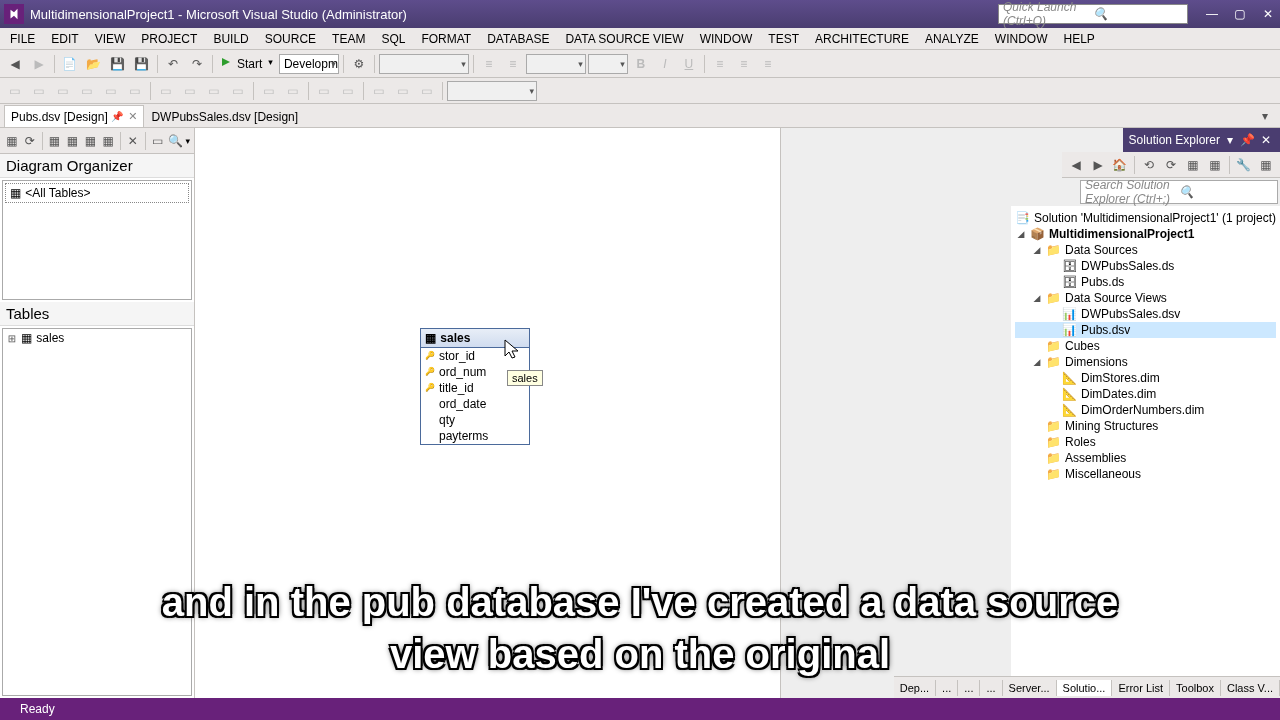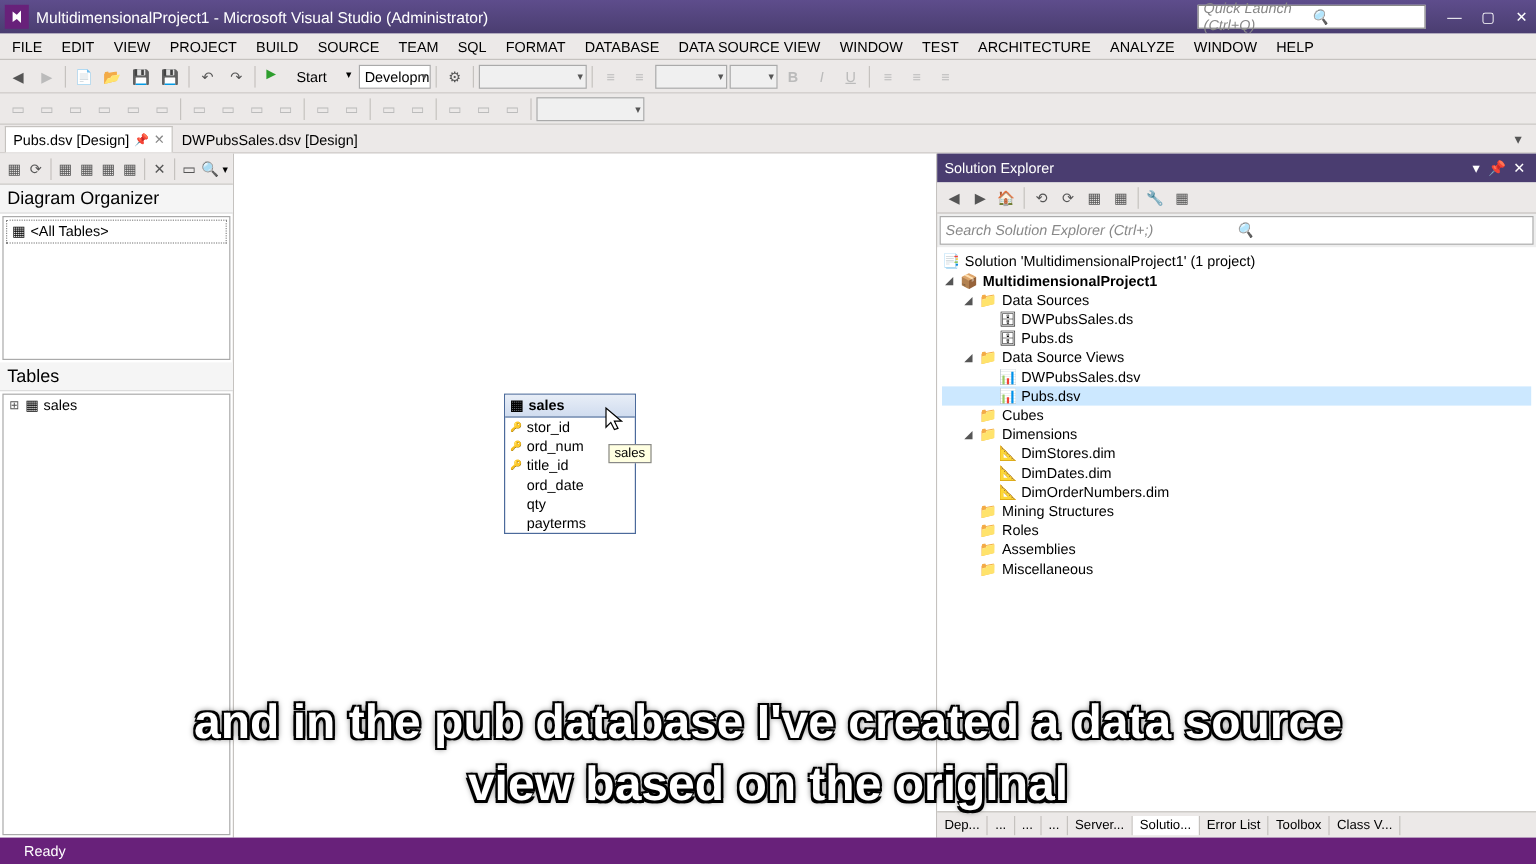--- a/index.html
+++ b/index.html
@@ -18,21 +18,21 @@
 
 .menu-bar { height: 22px; background: #ece9e8; display: flex; align-items: center; padding: 0 2px; border-bottom: 1px solid #c5c2bf; }
 .menu-item { padding: 2px 8px; font-size: 12px; color: #000; cursor: pointer; }
 
 
 .toolbar { height: 28px; background: #ece9e8; display: flex; align-items: center; padding: 0 4px; border-bottom: 1px solid #c5c2bf; gap: 2px; }
 .toolbar2 { height: 26px; background: #ece9e8; display: flex; align-items: center; padding: 0 4px; border-bottom: 1px solid #c5c2bf; gap: 2px; }
 .tb-btn { width: 22px; height: 22px; display: flex; align-items: center; justify-content: center; cursor: pointer; color: #555; }
 .tb-btn.disabled { color: #bbb; }
 .tb-sep { width: 1px; height: 18px; background: #c5c2bf; margin: 0 2px; }
-.tb-start { display: flex; gap: 16px; padding: 0 4px; cursor: pointer; }
+.tb-start { display: flex; gap: 6px; padding: 0 4px; cursor: pointer; }
 .tb-start svg { fill: #2e9e2e; }
 .tb-combo { height: 20px; border: 1px solid #aaa; background: #fff; padding: 0 14px 0 4px; font-size: 11px; display: flex; align-items: center; position: relative; }
 .tb-combo::after { content: "▾"; position: absolute; right: 2px; font-size: 9px; color: #555; }
 .tb-combo.empty { background: #f0f0f0; color: #aaa; }
 
 
 .tab-bar { height: 24px; background: #ece9e8; display: flex; align-items: flex-end; padding: 0 4px; border-bottom: 1px solid #c5c2bf; }
 .doc-tab { height: 22px; padding: 0 6px; display: flex; align-items: center; gap: 4px; font-size: 12px; cursor: pointer; border: 1px solid transparent; border-bottom: none; }
 .doc-tab.active { background: #fff; border-color: #c5c2bf; }
 .tab-close { font-size: 11px; color: #888; cursor: pointer; }
@@ -53,21 +53,21 @@
 
 .design-surface { flex: 1; background: #fff; position: relative; }
 .table-box { position: absolute; border: 1px solid #4b6a9b; background: #fff; min-width: 110px; }
 .table-box-header { background: linear-gradient(#e8eef7, #d0dcef); padding: 2px 4px; display: flex; align-items: center; gap: 4px; font-size: 11px; border-bottom: 1px solid #4b6a9b; font-weight: bold; }
 .table-box-row { padding: 1px 4px; display: flex; align-items: center; gap: 4px; font-size: 11px; }
 .key-icon { width: 10px; height: 10px; display: inline-block; }
 .tooltip-box { position: absolute; background: #ffffe1; border: 1px solid #888; padding: 1px 4px; font-size: 11px; }
 .cursor-arrow { position: absolute; pointer-events: none; }
 
 
-.solution-panel { width: 500px; background: #eee; display: flex; flex-direction: column; border-left: 1px solid #c5c2bf; }
+.solution-panel { width: 500px; background: #eee; display: flex; flex-direction: column; border-left: 1px solid #c5c2bf; align-items: flex-end; }
 .sol-title { height: 24px; background: #4a3d70; color: #fff; display: flex; align-items: center; padding: 0 6px; font-size: 12px; }
 .sol-title span:first-child { flex: 1; }
 .sol-title-btn { width: 16px; height: 16px; display: flex; align-items: center; justify-content: center; cursor: pointer; margin-left: 2px; }
 .sol-toolbar { height: 26px; background: #ece9e8; border-bottom: 1px solid #c5c2bf; display: flex; align-items: center; padding: 0 4px; gap: 2px; }
 .sol-search { height: 24px; background: #fff; border: 1px solid #aaa; margin: 2px; display: flex; align-items: center; padding: 0 4px; color: #888; font-style: italic; }
 .sol-search span { flex: 1; }
 .sol-tree { flex: 1; background: #fff; padding: 4px; overflow: auto; }
 .tree-node { display: flex; align-items: center; gap: 3px; padding: 1px 0; font-size: 12px; cursor: pointer; }
 .tree-node.selected { background: #cce8ff; }
 .tree-expander { width: 12px; font-size: 9px; color: #555; display: flex; justify-content: center; }

